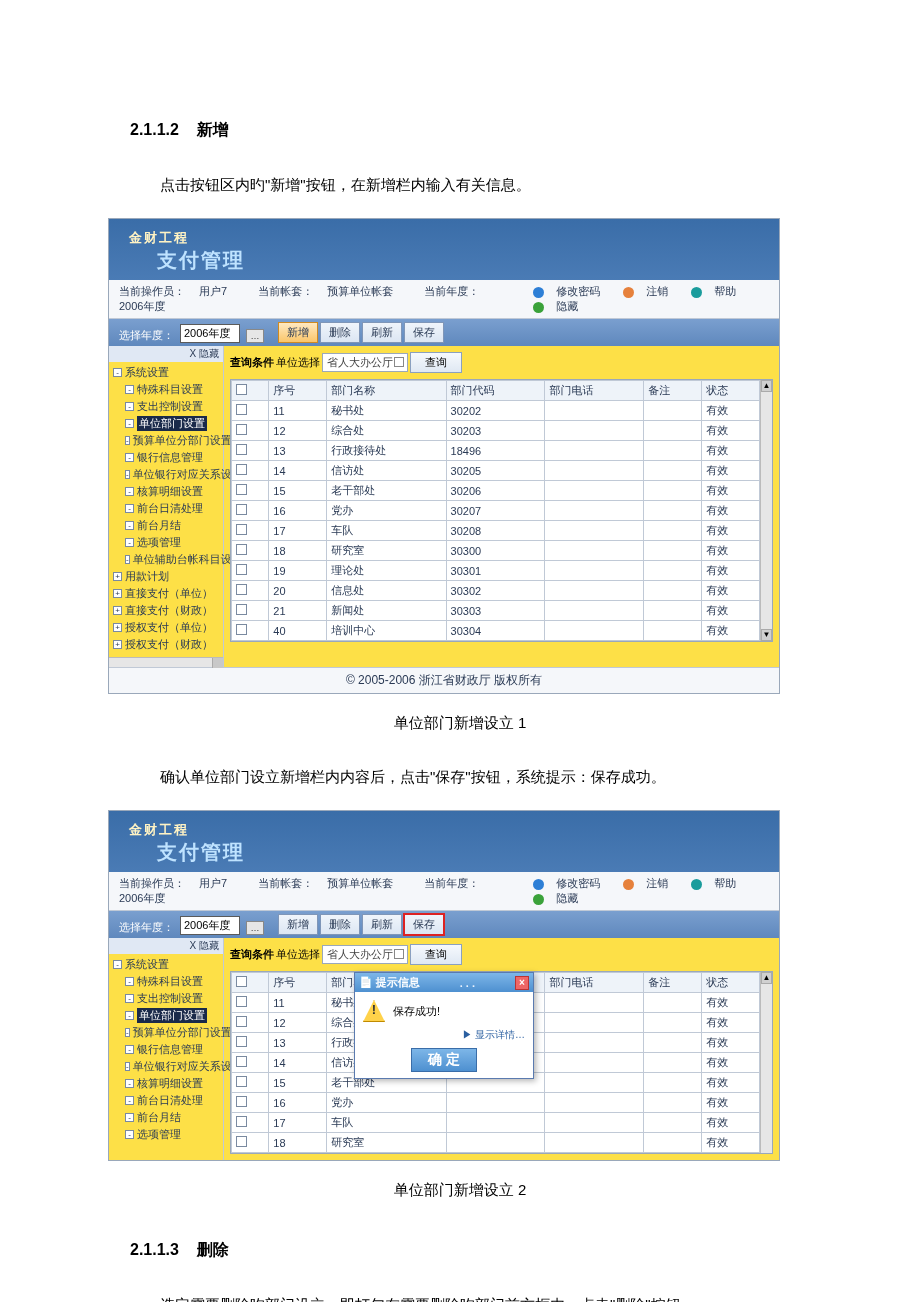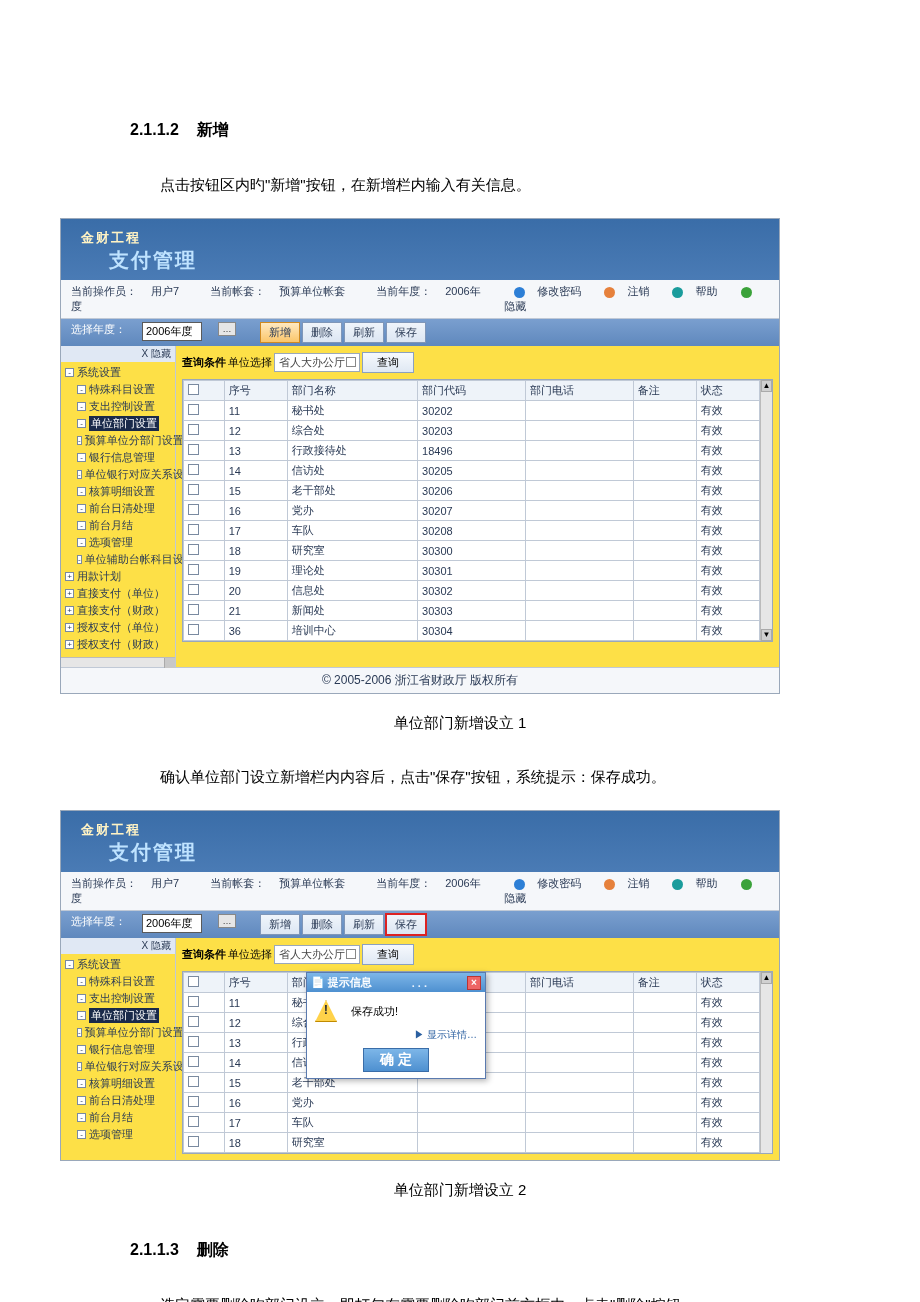--- a/index.html
+++ b/index.html
@@ -2,34 +2,34 @@
 <html><head>
 <meta charset="utf-8">
 <style>
   * { box-sizing: border-box; }
   body { margin: 0; padding: 0; background: #fff; font-family: "SimSun", "Microsoft YaHei", sans-serif; color: #000; }
   .page { width: 920px; margin: 0 auto; padding: 120px 0 80px 0; }
   .heading { font-size: 16px; font-weight: bold; margin: 0 0 30px 130px; }
   .body-text { font-size: 15px; margin: 0 0 20px 160px; line-height: 1.8; }
   .caption { text-align: center; font-size: 15px; margin: 20px 0 30px 0; }
 
-  .app-shot { margin: 0 140px 0 60px; border: 1px solid #9aa8ba; position: relative; }
+  .app-shot { margin: 0 140px 0 108px; border: 1px solid #9aa8ba; position: relative; }
 
   
   .app-banner { background: linear-gradient(#3a6da8, #4a7bb5); padding: 10px 20px 6px 20px; }
   .brand-line1 { font-size: 13px; color: #fff3c4; font-family: "KaiTi", serif; font-weight: bold; letter-spacing: 2px; }
   .brand-line2 { font-size: 20px; color: #bfe3ff; font-weight: bold; letter-spacing: 2px; margin-left: 28px; }
 
   .info-bar { background: #f5f7fa; border-bottom: 1px solid #c0c9d6; font-size: 11px; color: #2a3a55; padding: 4px 10px; display: flex; justify-content: space-between; align-items: center; }
   .info-left span { margin-right: 14px; }
   .info-right span { margin-left: 10px; }
   .link-icon { display:inline-block; width:11px; height:11px; border-radius:50%; vertical-align:middle; margin-right:2px;}
   .ic-blue { background:#2d7fd6;} .ic-orange{background:#e6813c;} .ic-teal{background:#1a9c9c;} .ic-green{background:#3aa23a;}
 
-  .year-bar { background: linear-gradient(#7a9fcf, #5f88bd); padding: 3px 10px; font-size: 11px; color:#fff; display:flex; align-items:flex-start; gap:16px; }
+  .year-bar { background: linear-gradient(#7a9fcf, #5f88bd); padding: 3px 10px; font-size: 11px; color:#fff; display:flex; align-items:flex-end; gap:6px; }
   .year-input { width: 60px; background:#fff; color:#000; padding:1px 3px; border:1px solid #5a5a5a; font-size:11px;}
   .year-btn { width:18px; height:14px; background:#e6e6e6; border:1px solid #888; font-size:9px; text-align:center; line-height:12px; color:#333;}
   .tb-buttons { display:flex; gap:2px; margin-left:8px; }
   .tb-btn { background: linear-gradient(#f0f5fb,#dce6f3); border:1px solid #7f96b8; color:#2a3a55; font-size:11px; padding:2px 8px; cursor:pointer;}
   .tb-btn.active { background: linear-gradient(#ffe9c0,#fbc66a); border-color:#d08a20;}
   .tb-btn.red-outline { outline:2px solid #d22; outline-offset:-1px; }
 
   .app-body { display:flex; background:#fde047; }
   .sidebar { width:115px; border-right:1px solid #c0c9d6; font-size:11px; color:#2a3a55; position:relative;}
   .hide-tab { background:#e0e8f4; text-align:right; padding:1px 4px; font-size:10px; color:#2a3a55;}
@@ -58,21 +58,21 @@
   .grid-scroll .g-body { flex:1; }
   .g-vscroll { width:12px; background:#e6e6e6; border-left:1px solid #bbb; display:flex; flex-direction:column; justify-content:space-between;}
   .arrow { height:12px; background:#d0d0d0; border:1px solid #aaa; font-size:8px; text-align:center; line-height:10px;}
 
   
   .dialog { position:absolute; left:130px; top:34px; width:180px; background:#fff; border:1px solid #5a7aaf; box-shadow:2px 2px 6px rgba(0,0,0,.3); font-size:11px;}
   .dlg-title { background:linear-gradient(#7db6e8,#4e90d0); color:#fff; padding:2px 4px; display:flex; justify-content:space-between; align-items:center; font-size:11px; font-weight:bold;}
   .dlg-dots{color:#eaf3ff;}
   .dlg-close{ width:14px; height:14px; background:#e66; border:1px solid #b33; color:#fff; text-align:center; line-height:12px; font-size:10px;}
   .dlg-body { padding:8px 8px 6px 8px; display:flex; flex-direction:column; align-items:center; gap:6px;}
-  .dlg-row { display:flex; align-items:center; gap:14px; width:100%;}
+  .dlg-row { display:flex; align-items:center; gap:8px; width:100%;}
   .warn-icon { width:22px; height:22px; position:relative;}
   .warn-icon::before{content:""; position:absolute; inset:0; background:#ffd24a; clip-path: polygon(50% 0,100% 100%,0 100%); border:1px solid #c08a00;}
   .warn-icon::after{content:"!"; position:absolute; left:0; right:0; top:2px; text-align:center; font-weight:bold; color:#333; font-size:13px;}
   .dlg-link { color:#2a5fa0; font-size:10px; align-self:flex-end;}
   .dlg-ok { background:linear-gradient(#7db6e8,#4e90d0); border:1px solid #3a6da8; color:#fff; padding:2px 16px; font-size:14px;font-weight:bold;}
   .shot2 { margin-bottom:0; }
   .shot2 .app-body { min-height: 170px; }
 </style>
 </head>
 <body>
@@ -310,21 +310,21 @@
                     <td><span class="cb"></span></td>
                     <td>21</td>
                     <td>新闻处</td>
                     <td>30303</td>
                     <td></td>
                     <td></td>
                     <td>有效</td>
                   </tr>
                   <tr>
                     <td><span class="cb"></span></td>
-                    <td>36</td>
+                    <td>40</td>
                     <td>培训中心</td>
                     <td>30304</td>
                     <td></td>
                     <td></td>
                     <td>有效</td>
                   </tr>
                 </tbody>
             </table>
           </div>
           <div class="g-vscroll">

